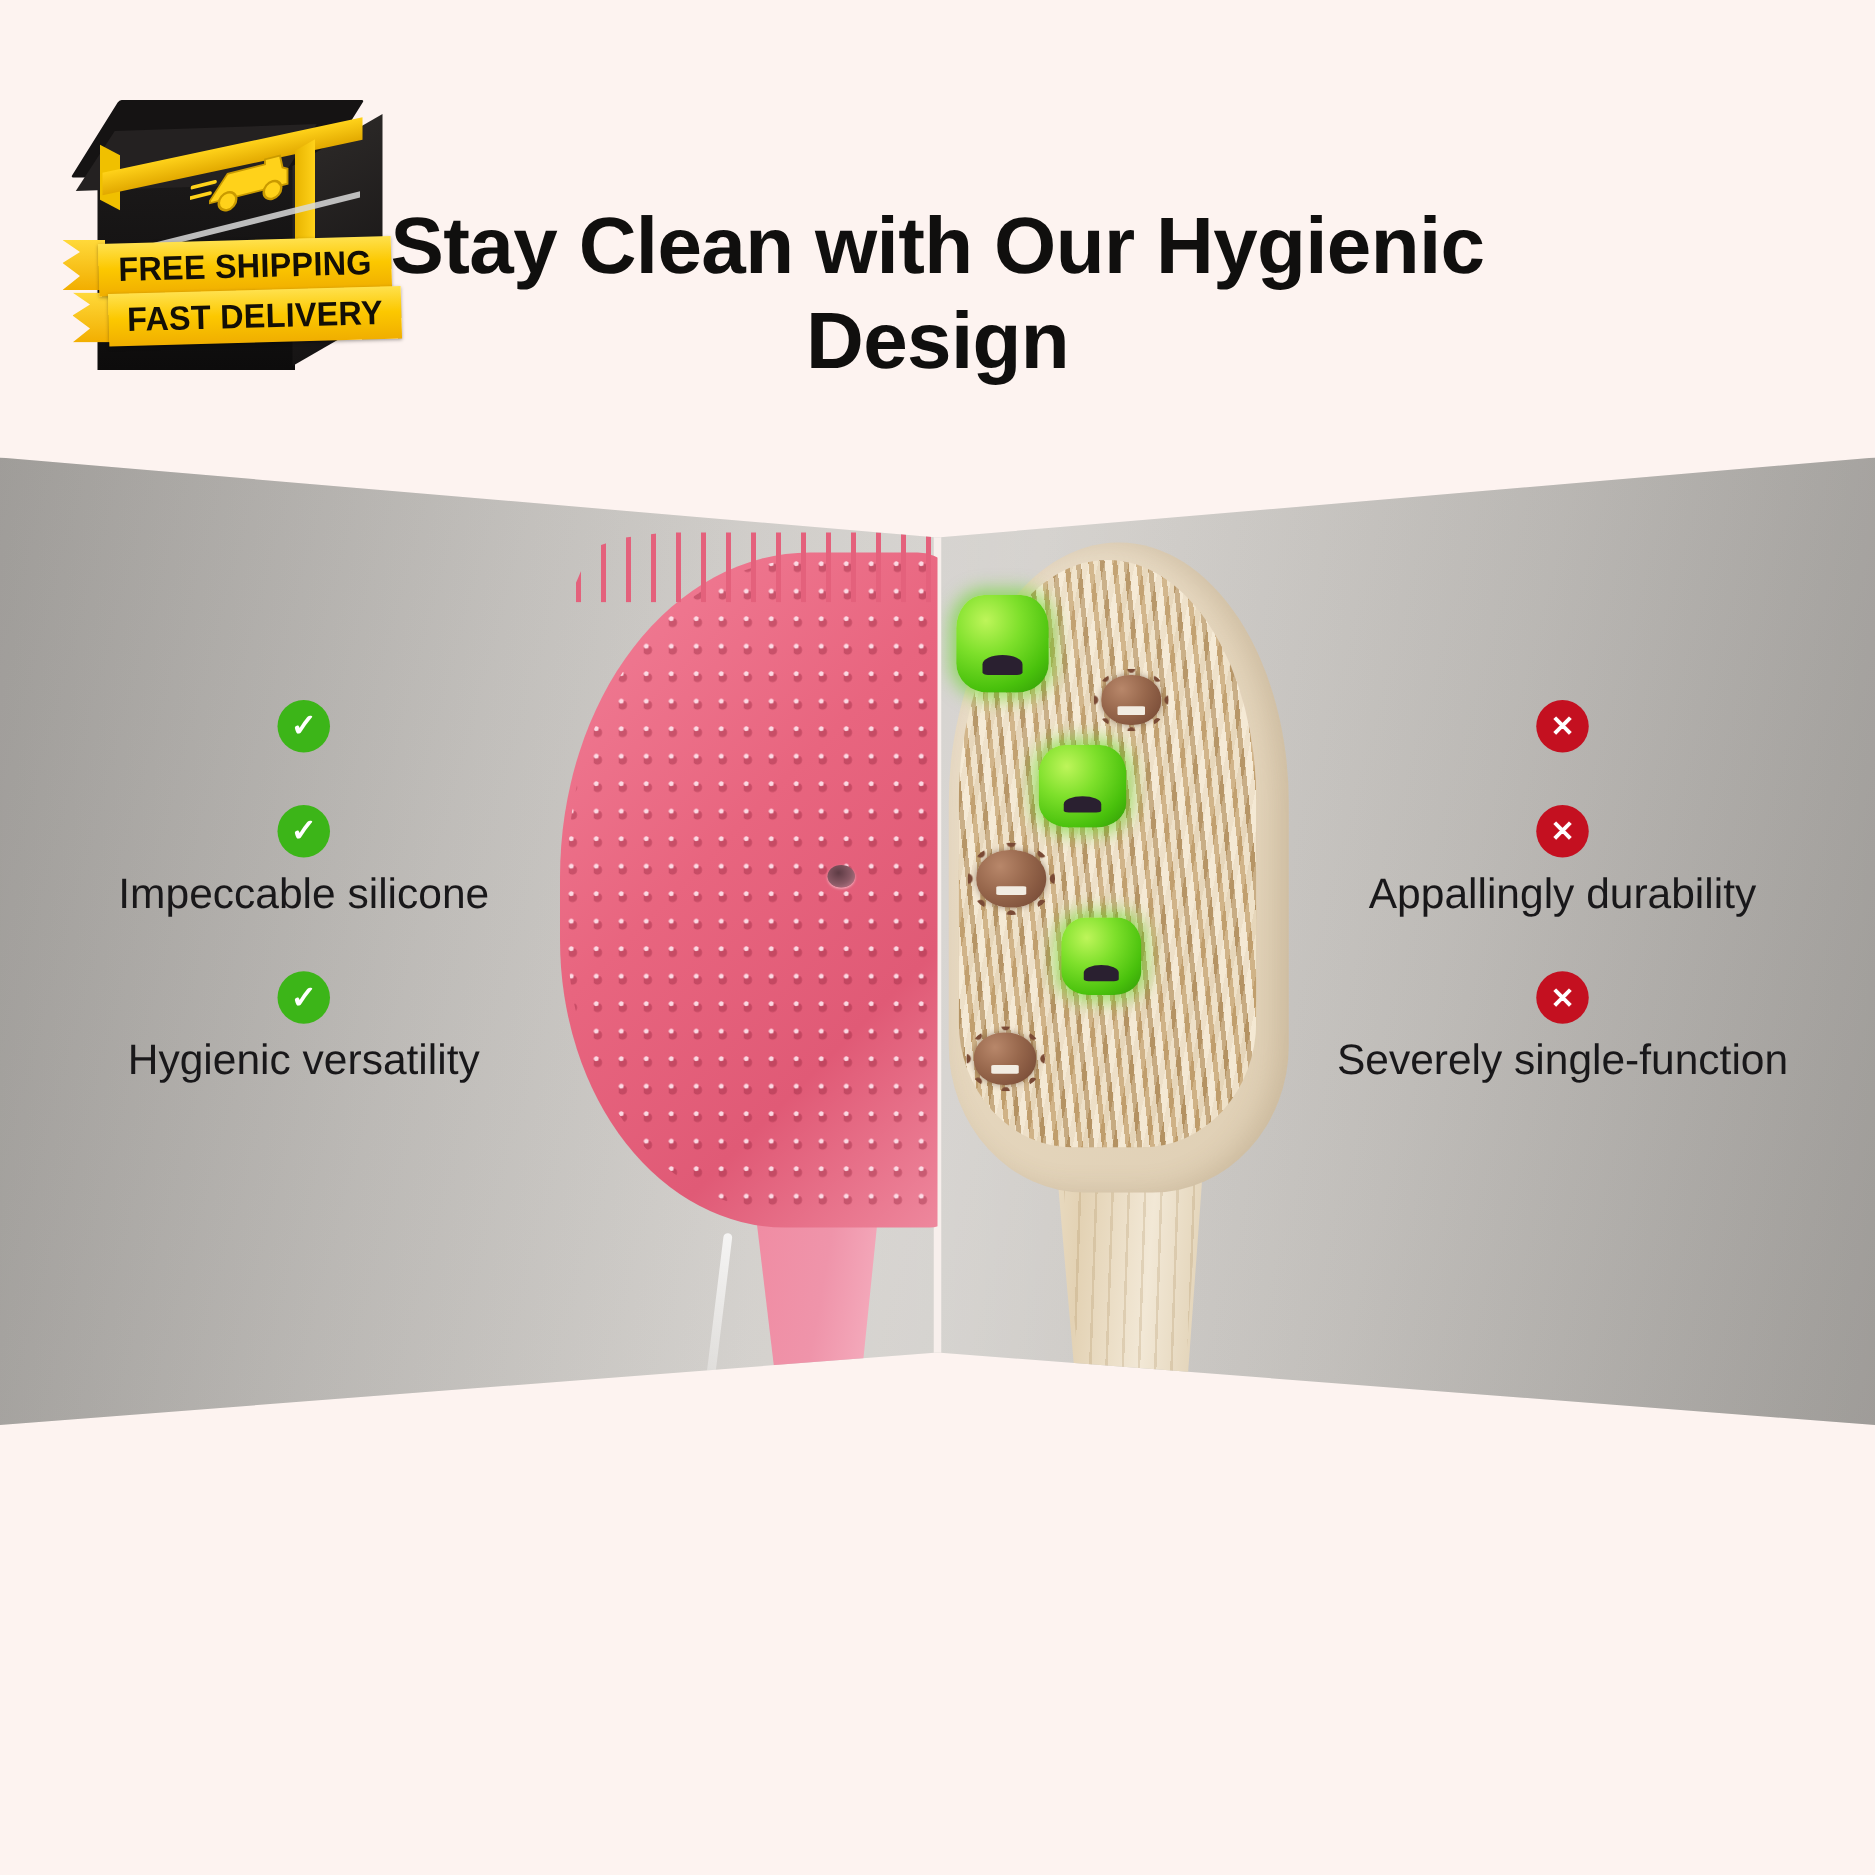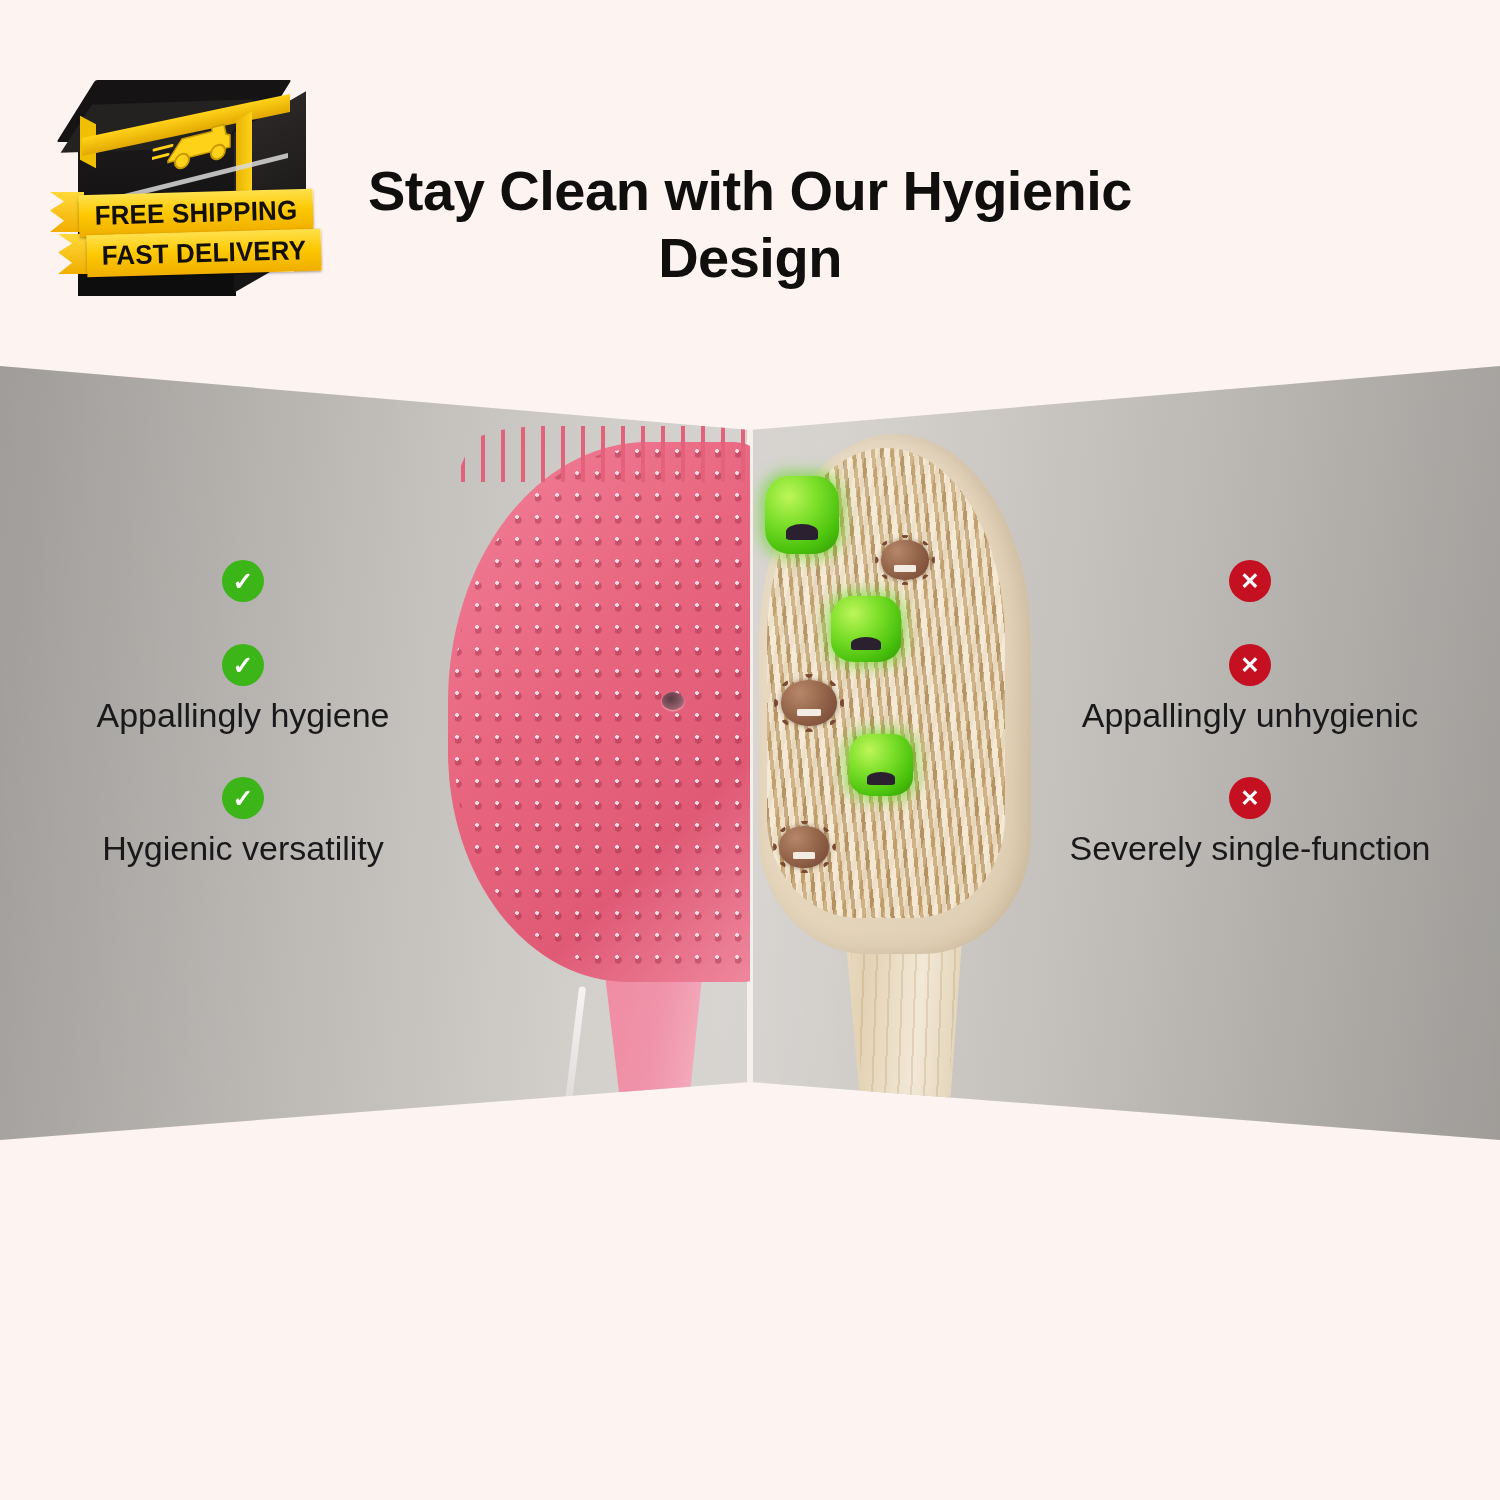--- a/index.html
+++ b/index.html
@@ -120,21 +120,21 @@
   }
   #zig-a { top: 120px; }
   #zig-b { top: 162px; left: 10px; }
 
   
   #headline {
     position: absolute;
     left: 300px; top: 158px;
     width: 900px;
     text-align: center;
-    font-size: 56px;
+    font-size: 64px;
     line-height: 1.19;
     font-weight: bold;
     color: #100f0e;
     letter-spacing: -0.5px;
   }
 
   
   #panel {
     position: absolute;
     left: 0; top: 340px;
@@ -477,35 +477,35 @@
       </div>
     </div>
   </div>
 
   <div class="feature-col" id="pros-list">
     <div class="feature-item">
       <div class="status-icon icon-check">✓</div>
     </div>
     <div class="feature-item">
       <div class="status-icon icon-check">✓</div>
-      <div class="feature-label">Appallingly hygiene</div>
+      <div class="feature-label">Impeccable silicone</div>
     </div>
     <div class="feature-item">
       <div class="status-icon icon-check">✓</div>
       <div class="feature-label">Hygienic versatility</div>
     </div>
   </div>
 
   <div class="feature-col" id="cons-list">
     <div class="feature-item">
       <div class="status-icon icon-cross">✕</div>
     </div>
     <div class="feature-item">
       <div class="status-icon icon-cross">✕</div>
-      <div class="feature-label">Appallingly unhygienic</div>
+      <div class="feature-label">Appallingly durability</div>
     </div>
     <div class="feature-item">
       <div class="status-icon icon-cross">✕</div>
       <div class="feature-label">Severely single-function</div>
     </div>
   </div>
 
 
 </div>
 

